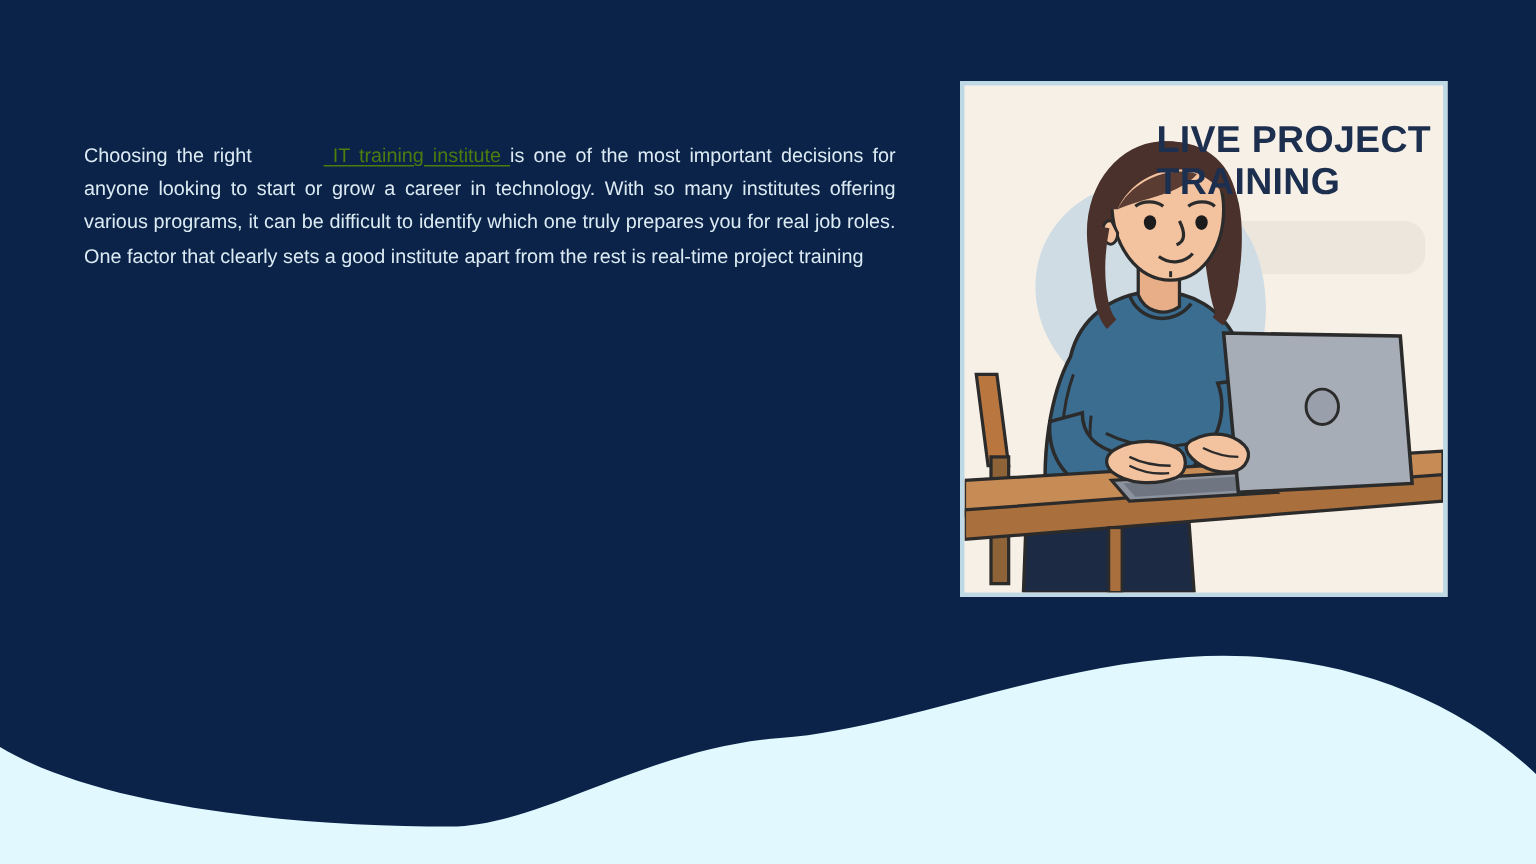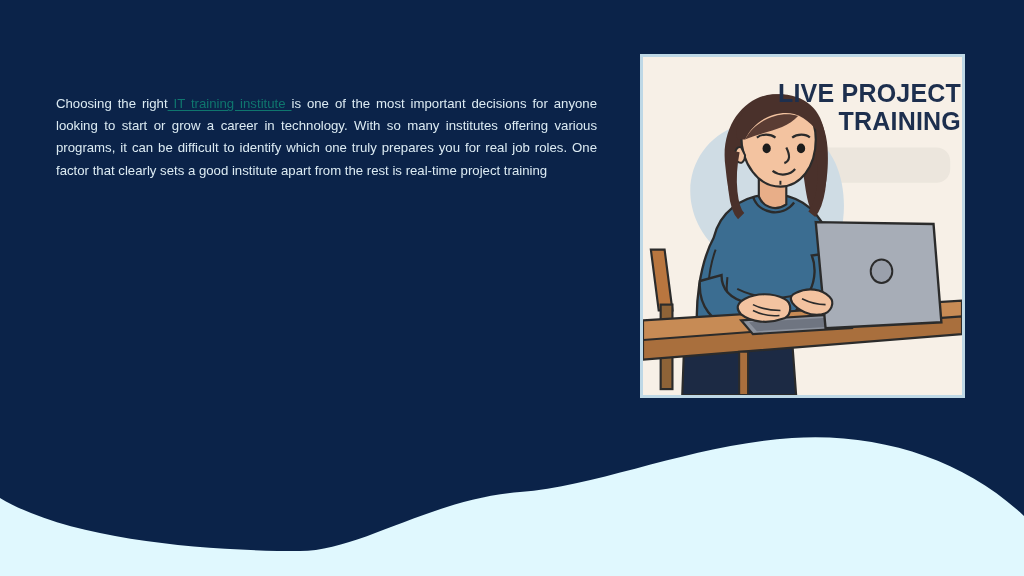--- a/index.html
+++ b/index.html
@@ -47,23 +47,24 @@
   }
   #body-text {
     margin: 0;
     font-size: 13.2px;
     line-height: 22.2px;
     color: #dcebf3;
     text-align: justify;
     text-justify: inter-word;
   }
   #body-text .lnk {
-    color: #0f766e;
+    color: #4d7c0f;
     text-decoration: underline;
     text-underline-offset: 2px;
+    padding-left: 48px;
   }
 
   
   #image-card {
     position: absolute;
     left: 640px;
     top: 54px;
     width: 325px;
     height: 344px;
     background: #f7f0e7;
@@ -71,21 +72,21 @@
     box-sizing: border-box;
     overflow: hidden;
     z-index: 4;
   }
   #image-card svg { display: block; width: 100%; height: 100%; }
   #card-caption {
     position: absolute;
     left: 128px;
     top: 22px;
     width: 190px;
-    text-align: right;
+    text-align: left;
     font-size: 25px;
     line-height: 28px;
     font-weight: bold;
     color: #1d2f4e;
     letter-spacing: 0.2px;
     text-transform: uppercase;
     z-index: 5;
     pointer-events: none;
   }
 </style>

